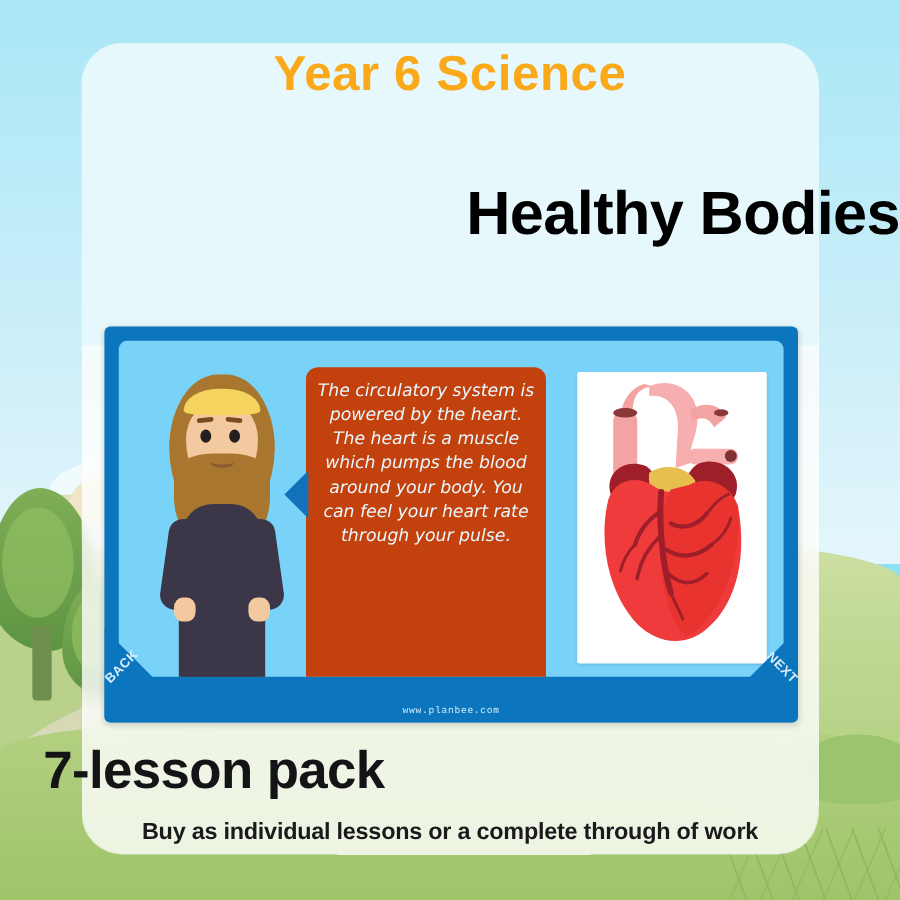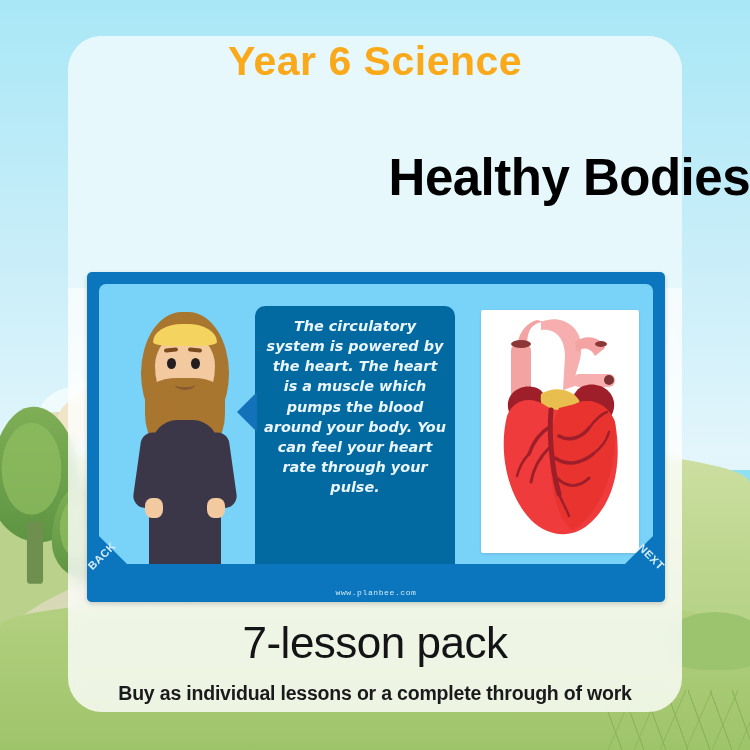--- a/index.html
+++ b/index.html
@@ -210,24 +210,23 @@
   .ch-hand {
     position:absolute; top:186px; width:18px; height:20px;
     background:#f3c9a0; border-radius:40%;
   }
   .ch-hand.l { left:12px; }
   .ch-hand.r { right:12px; }
 
   
   #bubble {
     position:absolute; left:156px; top:22px; width:200px; height:284px;
-    background:#0369a1;
+    background:#c2410c;
     border-radius:10px;
     padding:10px 9px;
-    font-weight:bold;
   }
   #bubble-tail {
     position:absolute; left:-18px; top:86px;
     width:0; height:0;
     border-top:20px solid transparent;
     border-bottom:20px solid transparent;
     border-right:20px solid #1271b8;
   }
   #bubble-text {
     color:#eaf6fd;
@@ -246,23 +245,23 @@
     box-shadow:0 1px 3px rgba(0,0,0,.12);
     overflow:hidden;
   }
   #heart-svg { position:absolute; left:8px; top:6px; }
 
   .sr { position:absolute; width:1px; height:1px; overflow:hidden; clip:rect(0 0 0 0); }
 
   
   #pack {
     position:absolute; left:0; right:0; top:618px;
-    text-align:center;
-    font-size:44px; font-weight:normal; letter-spacing:-.5px;
+    font-size:44px; font-weight:bold; letter-spacing:-.5px;
     color:#141416;
+    padding-left:36px;
   }
   #tagline {
     position:absolute; left:0; right:0; top:682px;
     text-align:center;
     font-size:19.5px; font-weight:bold; letter-spacing:-.2px;
     color:#1a1a1c;
   }
 </style>
 </head>
 <body>

